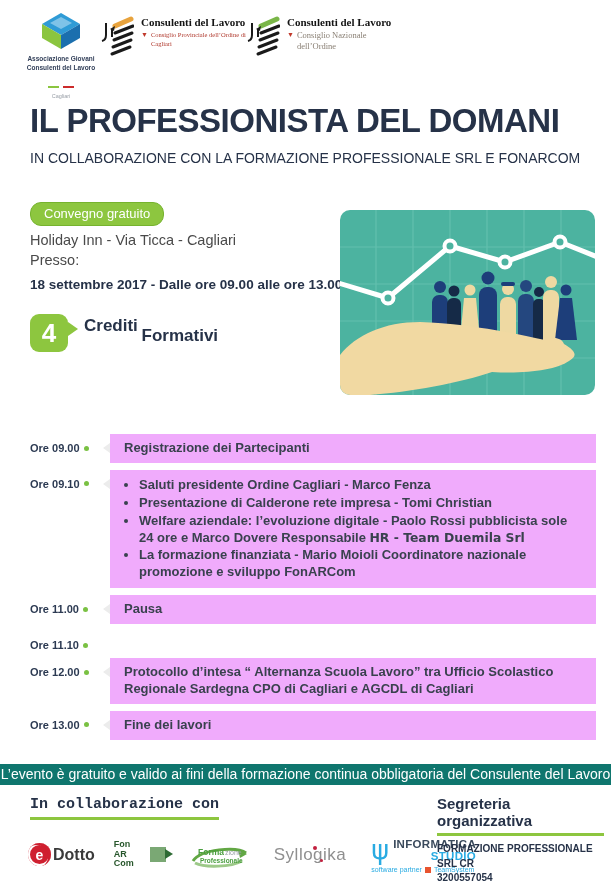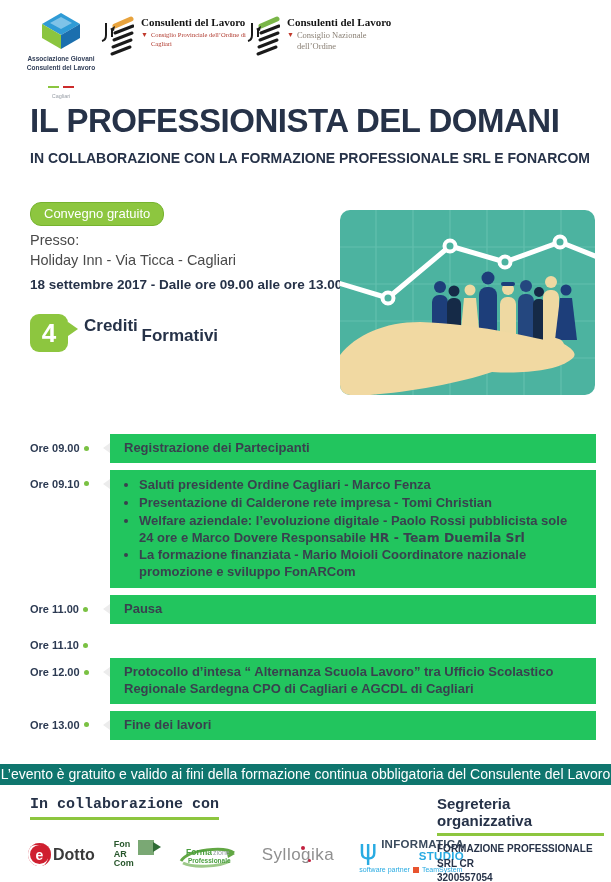--- a/index.html
+++ b/index.html
@@ -19,21 +19,21 @@
   .logo2 { position:absolute; left:100px; top:16px; display:flex; gap:7px; }
   .logo3 { position:absolute; left:246px; top:16px; display:flex; gap:7px; }
   .cl-title { font-family:"Liberation Serif", serif; font-weight:700; font-size:11px; color:#141414; }
   .cl-sub { display:flex; gap:3px; margin-top:2px; }
   .cl-tri { color:#c0392b; font-size:7px; line-height:1.3; }
   .cl-sub-prov { font-family:"Liberation Serif", serif; font-size:6.5px; line-height:1.45; color:#b03a2e; width:95px; }
   .cl-sub-naz  { font-family:"Liberation Serif", serif; font-size:8.5px; line-height:1.25; color:#8a8075; width:86px; }
 
   
   .title { position:absolute; left:30px; top:102px; font-size:33px; font-weight:700; letter-spacing:-0.5px; color:#263248; }
-  .subtitle { position:absolute; left:30px; top:150px; font-size:14px; font-weight:700; color:#263248; }
+  .subtitle { position:absolute; left:30px; top:150px; font-size:14px; font-weight:400; color:#263248; }
 
   .badge { position:absolute; left:30px; top:202px; background:#8dc63f; border:1px solid #76b32e; color:#fff;
            font-size:13px; line-height:1; padding:4px 13px 5px; border-radius:11px; }
   .presso { position:absolute; left:30px; top:231px; font-size:14.5px; line-height:1.35; color:#4a4a4a; }
   .datetime { position:absolute; left:30px; top:277px; font-size:13.5px; font-weight:700; color:#263248; }
 
   .credits { position:absolute; left:30px; top:314px; display:flex; align-items:flex-start; }
   .csq { width:38px; height:38px; background:#8dc63f; border-radius:9px; color:#fff; font-size:26px; font-weight:800;
          line-height:38px; text-align:center; }
   .ctri { width:0; height:0; border:7px solid transparent; border-left:10px solid #8dc63f; border-right:0; margin-top:8px; }
@@ -46,21 +46,21 @@
   
   .program { position:absolute; left:30px; top:419px; width:566px; }
   .phead { box-shadow: inset 0 -1px 0 #dcdcdc; }
   .phead span { display:inline-block; font-size:15px; font-weight:700; color:#263248; padding:0 14px 5px 0;
                 border-bottom:3px solid #8dc63f; }
   .rows { margin-top:15px; }
   .prow { display:flex; margin-bottom:7px; }
   .ptime { flex:none; width:70px; display:flex; align-items:center; gap:4px; font-size:11px; font-weight:700;
            color:#2c3a52; align-self:flex-start; padding-top:8px; }
   .dot { width:5px; height:5px; border-radius:50%; background:#7ac143; flex:none; }
-  .pbox { flex:1; position:relative; background:#22c55e; margin-left:10px; padding:6px 14px;
+  .pbox { flex:1; position:relative; background:#f0abfc; margin-left:10px; padding:6px 14px;
           font-size:13px; line-height:1.3; font-weight:700; color:#39414e; }
   .pbox::before { content:""; position:absolute; left:-7px; top:9px; border:5px solid transparent;
                   border-right:7px solid #ececec; border-left:0; }
   .pbox ul { margin:0; padding-left:15px; }
   .pbox li { margin:1px 0; }
   .alt-font { font-family:"DejaVu Sans", sans-serif; font-size:12.4px; }
 
   
   .banner { position:absolute; left:0; top:764px; width:611px; height:21px; background:#0f766e; color:#fff;
             font-size:14px; line-height:21px; text-align:center; }
@@ -70,21 +70,21 @@
   .fhead { display:inline-block; font-size:15px; font-weight:800; color:#263248; padding-bottom:4px;
            border-bottom:3px solid #8dc63f; }
   .partners { position:absolute; left:28px; top:836px; display:flex; align-items:center; gap:19px; }
 
   .edotto { display:flex; align-items:center; }
   .ed-circle { width:23px; height:23px; border-radius:50%; background:#cf2030; color:#fff; display:inline-flex;
                align-items:center; justify-content:center; font-weight:700; font-size:14px;
                box-shadow:-3px 2px 0 0 #cf2030 inset, 0 0 0 2px #fff inset; }
   .ed-name { font-size:16px; font-weight:600; color:#3a3a3a; margin-left:2px; }
 
-  .fonarcom { display:flex; align-items:flex-start; }
+  .fonarcom { display:flex; align-items:center;gap:12px; }
   .fac-l span { display:block; font-size:9px; font-weight:800; line-height:1.1; color:#27562b; }
   .fac-i { width:16px; height:15px; background:#7aa874; position:relative; margin-left:4px; }
   .fac-i::after { content:""; position:absolute; right:-7px; top:2px; border-left:8px solid #2e6b34;
                   border-top:5px solid transparent; border-bottom:5px solid transparent; }
 
   .syl { position:relative; }
   .syl-name { font-size:17px; color:#8f8f8f; letter-spacing:0.5px; }
   .syl-dot { position:absolute; left:39px; top:1px; width:4px; height:4px; border-radius:50%; background:#c2203f; }
   .syl-dot2 { position:absolute; left:46px; top:14px; width:3px; height:3px; border-radius:50%; background:#c2203f; }
 
@@ -161,22 +161,22 @@
         <span class="cl-sub-naz">Consiglio Nazionale dell’Ordine</span>
       </div>
     </div>
   </div>
 
   <div class="title">IL PROFESSIONISTA DEL DOMANI</div>
   <div class="subtitle">IN COLLABORAZIONE CON LA FORMAZIONE PROFESSIONALE SRL E FONARCOM</div>
 
   <div class="badge">Convegno gratuito</div>
   <div class="presso">
+    <div>Holiday Inn - Via Ticca - Cagliari</div>
     <div>Presso:</div>
-    <div>Holiday Inn - Via Ticca - Cagliari</div>
   </div>
   <div class="datetime">18 settembre 2017 - Dalle ore 09.00 alle ore 13.00</div>
 
   <div class="credits">
     <div class="csq">4</div>
     <div class="ctri"></div>
     <div class="cwords">
       <span>Crediti</span>
       <span class="cw2">Formativi</span>
     </div>

